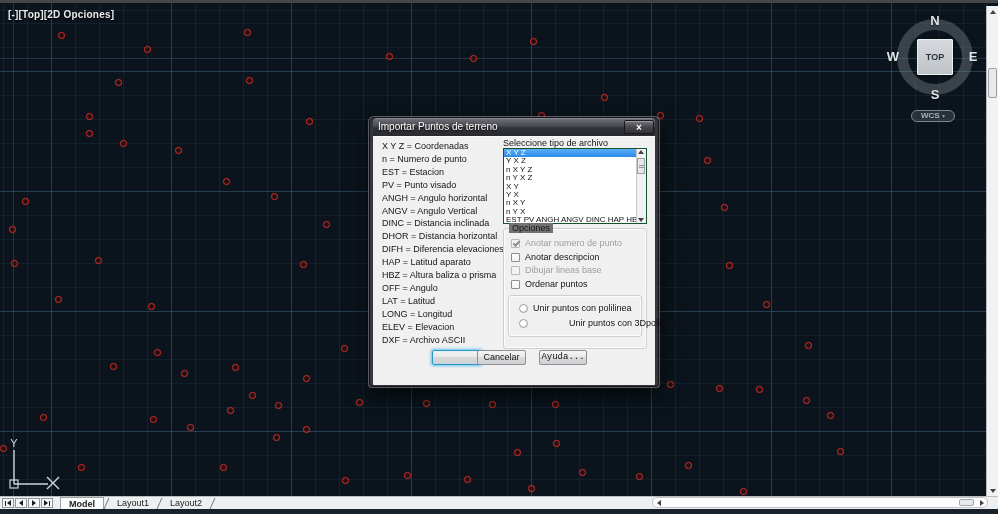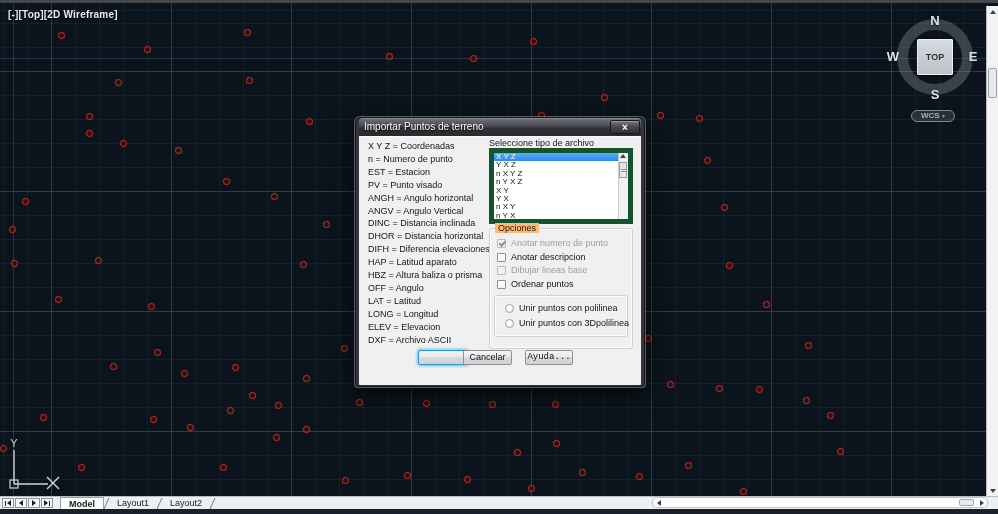--- a/index.html
+++ b/index.html
@@ -55,46 +55,46 @@
   .tab{padding:0 8px;line-height:12px;color:#222;}
   .tab.active{font-weight:bold;background:#fbfcfc;border:1px solid #9aa0a5;border-bottom:0;box-sizing:border-box;}
   .tabsep{width:1px;height:11px;background:#76797c;transform:skewX(-24deg);margin:0 2px;}
   .hsb{position:absolute;left:652px;top:497px;width:336px;height:11px;background:#fdfdfe;border:1px solid #c2c5c8;border-radius:5px;box-sizing:border-box;}
   .hsb-left{position:absolute;left:4px;top:2px;} .hsb-right{position:absolute;right:3px;top:2px;}
   .hsb .tri-l{border-right-color:#3f4144;border-top-width:3px;border-bottom-width:3px;}
   .hsb .tri-r{border-left-color:#3f4144;}
   .hsb-thumb{position:absolute;right:13px;top:1px;width:15px;height:7px;background:#e7e9eb;border:1px solid #a3a8ad;border-radius:2px;box-sizing:border-box;}
   .bstrip{position:absolute;left:0;top:509px;width:998px;height:5px;background:#16212b;}
   
-  .dialog{position:absolute;left:355px;top:117px;width:290px;height:270px;box-sizing:border-box;
+  .dialog{position:absolute;left:369px;top:117px;width:290px;height:270px;box-sizing:border-box;
     background:#35363c;border:1px solid #131316;border-radius:5px 5px 3px 3px;
     padding:0 3px 3px 3px;
     box-shadow:0 0 0 1px rgba(210,212,220,0.4), 0 7px 22px rgba(0,0,0,0.75);}
   .dlg-titlebar{position:relative;height:18px;border-radius:4px 4px 0 0;
     background:linear-gradient(180deg,#9a9ba1 0,#6b6c73 8%,#4a4b52 45%,#323339 55%,#292a2f 100%);}
   .dlg-title{position:absolute;left:5px;top:3px;color:#fff;font-size:10px;text-shadow:0 1px 2px #000;}
   .dlg-close{position:absolute;right:1px;top:2px;width:30px;height:14px;box-sizing:border-box;
     background:linear-gradient(180deg,#77787f,#47484e 50%,#323237);border:1px solid #17171a;border-radius:2px;
     color:#fff;font-size:10px;font-weight:bold;line-height:11px;text-align:center;cursor:pointer;
     box-shadow:inset 0 1px 0 rgba(255,255,255,0.28);padding:0;font-family:inherit;}
   .dlg-body{position:relative;height:249px;background:#f0f0f1;border-radius:0 0 1px 1px;box-shadow:inset 0 1px 0 #fafafa;}
   .legend{position:absolute;left:9px;top:4px;width:118px;}
   .legend-item{font-size:9px;color:#141414;line-height:12.9px;white-space:nowrap;}
   .ft-label{position:absolute;left:130px;top:2px;font-size:9px;color:#141414;}
-  .listbox{position:absolute;left:130px;top:12px;width:144px;height:76px;box-sizing:border-box;background:#fff;border:5px solid #14532d;overflow:hidden;}
+  .listbox{position:absolute;left:130px;top:12px;width:144px;height:76px;box-sizing:border-box;background:#fff;border:1px solid #14532d;overflow:hidden;}
   .lb-row{height:8.4px;line-height:8.6px;font-size:8px;color:#111;padding-left:2px;white-space:nowrap;}
   .lb-row.sel{background:linear-gradient(180deg,#5aaef8,#2b8ae8);color:#fff;}
   .lb-sb{position:absolute;right:0;top:0;width:9px;height:74px;background:#f0f1f2;border-left:1px solid #c7cacc;}
   .lb-sb .sb-up{position:absolute;top:1px;left:1px;} .lb-sb .sb-down{position:absolute;bottom:1px;left:1px;}
   .lb-sb .tri-up{border-left-width:3px;border-right-width:3px;border-bottom-width:4px;}
   .lb-sb .tri-down{border-left-width:3px;border-right-width:3px;border-top-width:4px;}
   .lb-thumb{position:absolute;left:0px;top:9px;width:8px;height:16px;background:#e4e6e8;border:1px solid #9aa0a5;box-sizing:border-box;}
   .lb-grip{position:absolute;left:1px;top:6px;width:5px;height:1px;background:#8f959a;box-shadow:0 2px 0 #8f959a;}
   .opt-group{position:absolute;left:130px;top:92px;width:144px;height:121px;box-sizing:border-box;border:1px solid #cfcfcf;border-radius:3px;box-shadow:inset 0 0 0 1px #fdfdfd;}
-  .opt-label{position:absolute;left:5px;top:-6px;background:#fdba74;padding:0 3px;font-size:9px;color:#141414;text-align:center;}
+  .opt-label{position:absolute;left:5px;top:-6px;background:#737373;padding:0 3px;font-size:9px;color:#141414;text-align:center;}
   .cb-row{position:absolute;left:7px;display:flex;align-items:center;height:10px;}
   .cb-box{width:9px;height:9px;box-sizing:border-box;border:1px solid #8b8f94;background:linear-gradient(180deg,#fff,#f2f3f4);border-radius:1px;position:relative;}
   .cb-box.dis{border-color:#b7babd;background:#f2f2f3;}
   .cb-box.checked::after{content:"";position:absolute;left:1px;top:1px;width:5px;height:2px;border-left:2px solid #8a9096;border-bottom:2px solid #8a9096;transform:rotate(-45deg);}
   .cb-label{font-size:9px;color:#141414;margin-left:5px;white-space:nowrap;}
   .cb-label.dis{color:#9a9ea1;}
   .radio-group{position:absolute;left:4px;top:66px;width:134px;height:42px;box-sizing:border-box;border:1px solid #cfcfcf;border-radius:3px;box-shadow:inset 0 0 0 1px #fdfdfd;}
   .rd-row{position:absolute;left:10px;display:flex;align-items:center;height:10px;}
   .rd-dot{width:9px;height:9px;box-sizing:border-box;border:1px solid #989da2;border-radius:50%;background:radial-gradient(circle at 35% 30%,#fff 40%,#e3e5e7);}
   .rd-label{font-size:9px;color:#141414;margin-left:5px;white-space:nowrap;}
@@ -107,21 +107,21 @@
   .btn-help{left:166px;width:48px;font-family:Liberation Mono, monospace;}
 </style>
 </head>
 <body>
 
 <div class="app">
   <div class="top-edge"></div>
 
   <div class="canvas"></div>
 
-  <div class="vp-label">[-][Top][2D Wireframe]</div>
+  <div class="vp-label">[-][Top][2D Opciones]</div>
 
   <div id="point-layer">
       <div class="pt" style="left: 58px; top: 32px;"></div>
       <div class="pt" style="left: 244px; top: 29px;"></div>
       <div class="pt" style="left: 144px; top: 46px;"></div>
       <div class="pt" style="left: 115px; top: 79px;"></div>
       <div class="pt" style="left: 246px; top: 77px;"></div>
       <div class="pt" style="left: 86px; top: 113px;"></div>
       <div class="pt" style="left: 306px; top: 118px;"></div>
       <div class="pt" style="left: 86px; top: 130px;"></div>
@@ -312,21 +312,21 @@
             <div class="cb-row" style="top: 50px;">
               <span class="cb-box"></span>
               <span class="cb-label">Ordenar puntos</span>
             </div>
           </div>
         <div class="radio-group" id="radios">
             <div class="rd-row" style="top: 7px;">
               <span class="rd-dot"></span>
               <span class="rd-label">Unir puntos con polilinea</span>
             </div>
-            <div class="rd-row" style="top: 22px;">
+            <div class="rd-row" style="top: 22px; gap: 36px;">
               <span class="rd-dot"></span>
               <span class="rd-label">Unir puntos con 3Dpolilinea</span>
             </div>
           </div>
       </div>
       <div class="btnrow">
         <button class="dlg-btn btn-ok">OK</button>
         <button class="dlg-btn btn-cancel">Cancelar</button>
         <button class="dlg-btn btn-help">Ayuda...</button>
       </div>

